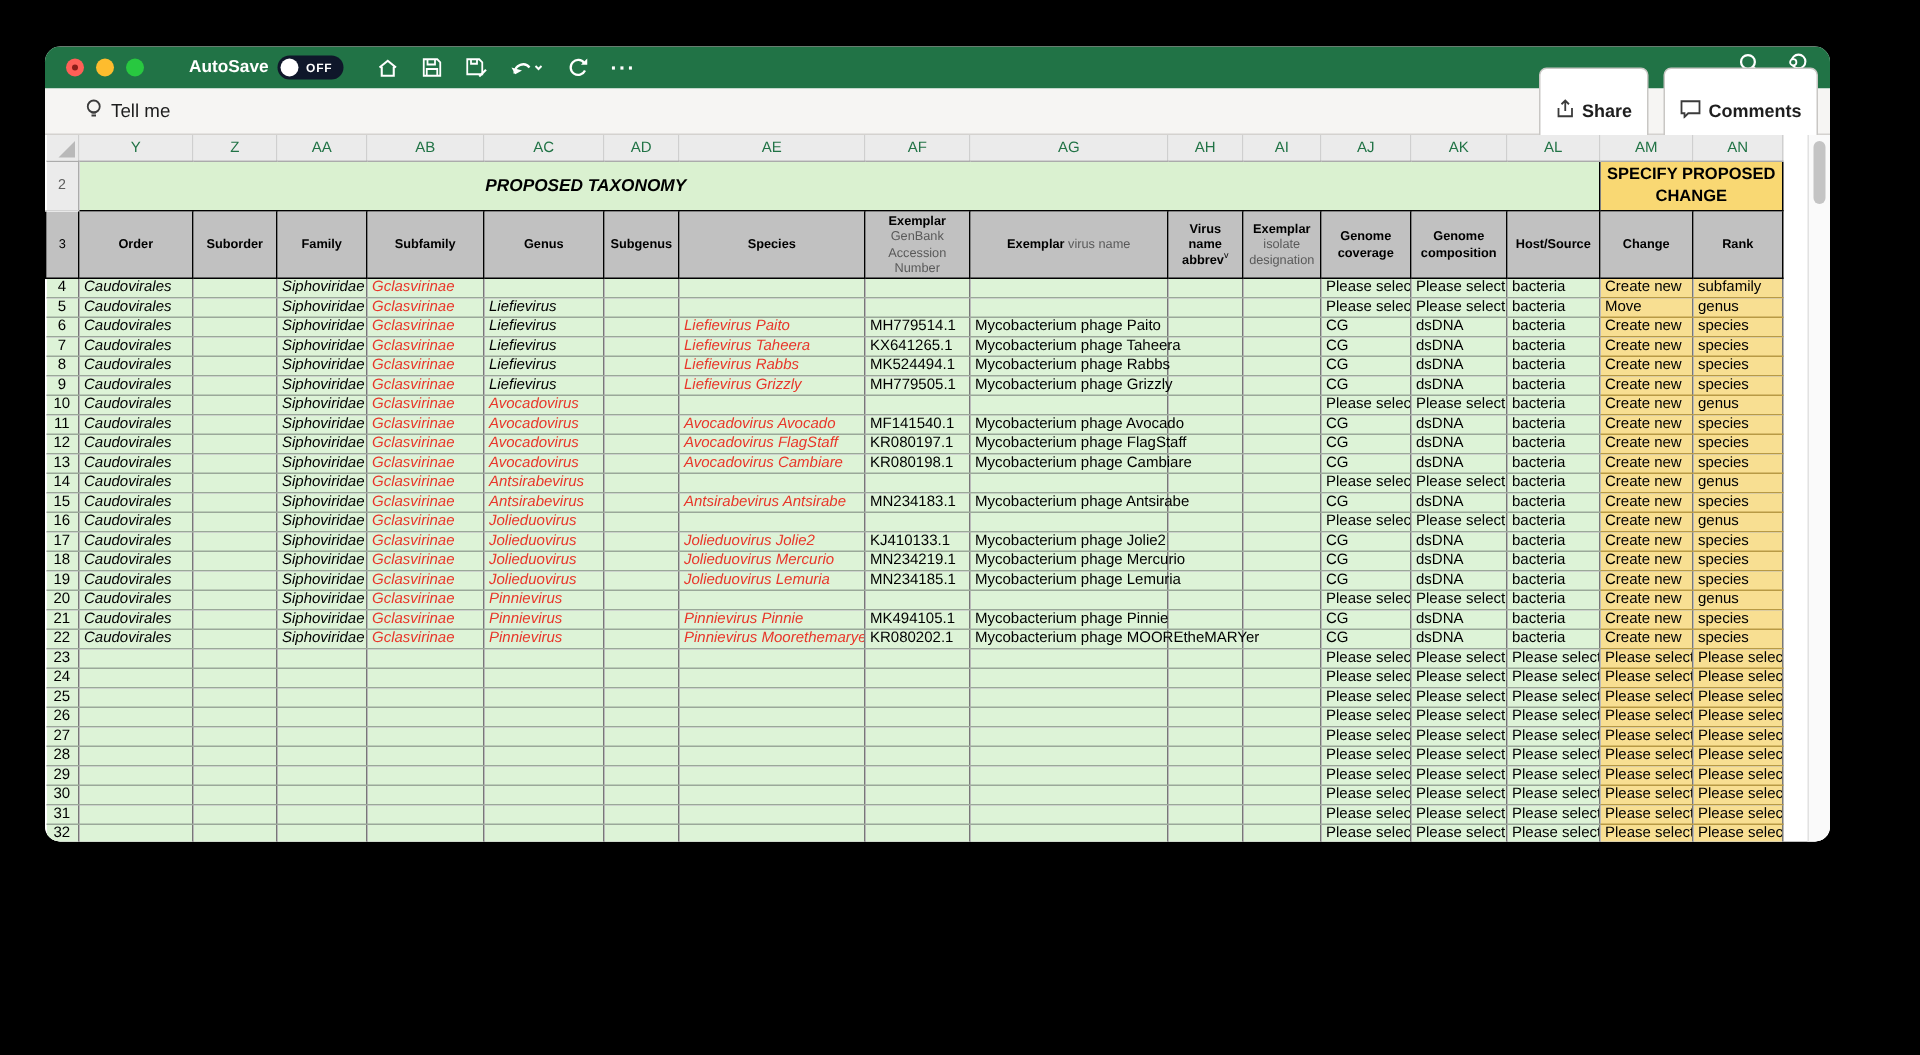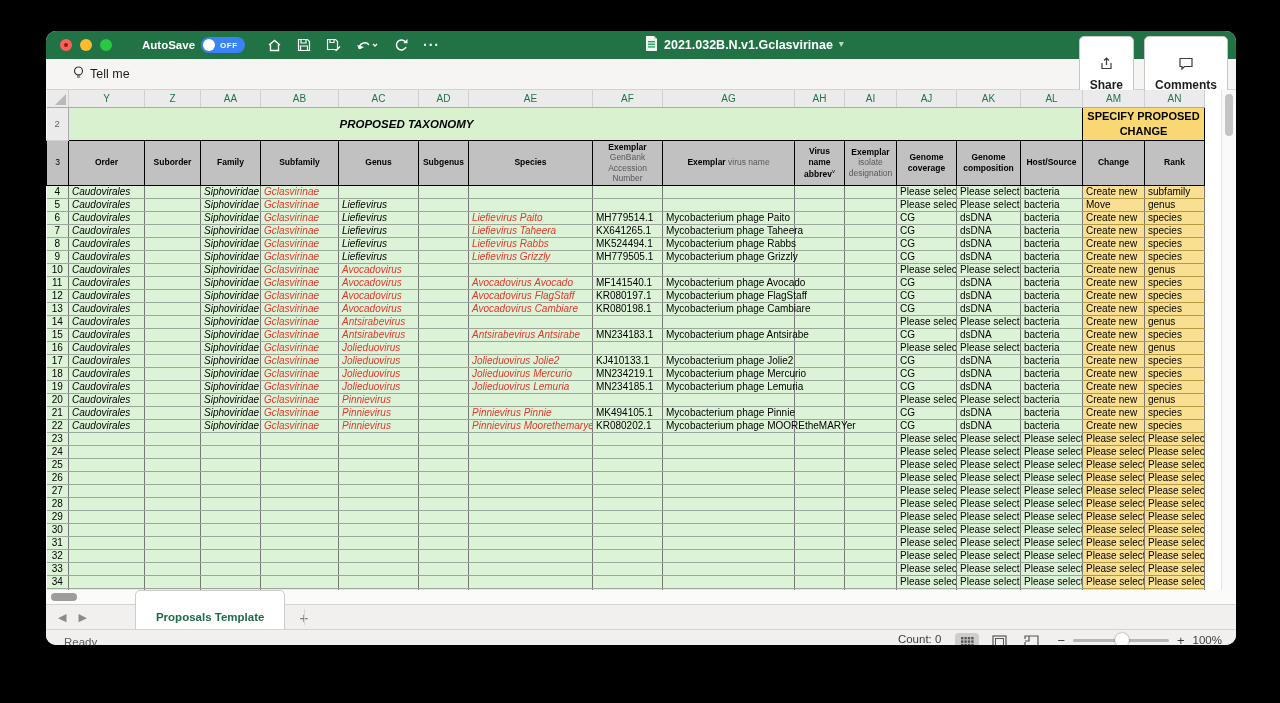--- a/index.html
+++ b/index.html
@@ -1,32 +1,32 @@
 <!DOCTYPE html>
 <html><head>
 <meta charset="utf-8">
 <style>
   * { margin:0; padding:0; box-sizing:border-box; }
   html,body { width:1280px; height:703px; background:#000; overflow:hidden;
               font-family:"Liberation Sans", sans-serif; }
-  .window { position:absolute; left:46px; top:31px; width:1190px; height:614px;
+  .window { position:absolute; left:30px; top:31px; width:1190px; height:530px;
             border-radius:10px; overflow:hidden; background:#fff;
             box-shadow:0 18px 50px rgba(0,0,0,.7); }
 
   
   .titlebar { height:28px; background:#217346; position:relative;
               display:flex; align-items:center; }
   .traffic { display:flex; gap:8px; padding-left:14px; }
   .tl { width:12px; height:12px; border-radius:50%; position:relative; }
   .tl.red { background:#ff5f57; } .tl.yellow { background:#febc2e; } .tl.green { background:#28c840; }
   .tl.red::after { content:""; position:absolute; left:4px; top:4px; width:4px; height:4px;
                    border-radius:50%; background:#8c1d18; }
   .autosave { display:flex; align-items:center; gap:6px; margin-left:30px; }
   .autosave-label { color:#fff; font-size:11.5px; font-weight:700; }
-  .as-toggle { width:44px; height:16px; border-radius:8px; background:#3b82f6;
+  .as-toggle { width:44px; height:16px; border-radius:8px; background:#0f172a;
                position:relative; display:flex; align-items:center; }
   .as-knob { width:12px; height:12px; background:#fff; border-radius:50%; margin-left:2px; }
   .as-off { color:#fff; font-size:8px; font-weight:700; margin-left:5px; letter-spacing:.5px; }
   .qat { display:flex; align-items:center; gap:15px; margin-left:22px; }
   .qat svg { display:block; }
   .qat .ellipsis { color:#fff; font-size:14px; font-weight:700; letter-spacing:1px; }
   .doc-title { position:absolute; left:50%; top:0; height:28px; transform:translateX(2%);
                display:flex; align-items:center; gap:6px; }
   .doc-title-text { color:#fff; font-size:12.5px; font-weight:700; }
   .title-chev { color:#bcd6c6; font-size:10px; margin-top:-3px; }
@@ -36,21 +36,21 @@
   
   .ribbon { height:31px; background:#f6f5f3; border-bottom:1px solid #d4d2cf;
             display:flex; align-items:center; position:relative; }
   .rtabs { display:flex; align-items:center; gap:27px; padding-left:13px; }
   .rtab { font-size:12.5px; color:#1e1e1e; cursor:default; white-space:nowrap; }
   .tellme { display:flex; align-items:center; gap:6px; margin-left:27px;
             font-size:12.5px; color:#1e1e1e; }
   .rib-right { position:absolute; right:8px; display:flex; gap:10px; }
   .chipbtn { display:flex; align-items:center; gap:5px; background:#fff;
              border:1px solid #c9c7c4; border-radius:5px; padding:20px 10px;
-             font-size:12px; color:#1e1e1e; font-weight:700;flex-direction:column; }
+             font-size:12px; color:#1e1e1e; font-weight:700; }
 
   
   .gridwrap { position:relative; height:500px; background:#ffffff; overflow:hidden; }
   table { border-collapse:collapse; table-layout:fixed; width:1158px; }
   td, th { overflow:hidden; white-space:nowrap; font-weight:normal; }
   .r-letters { height:17px; }
   .r-letters th { background:#ebebeb; color:#217346; font-size:10px; font-weight:400;
                   border-right:1px solid #cfcfcf; border-bottom:1px solid #ababab; text-align:center; }
   .corner { background:#e4e4e4; position:relative; border-right:1px solid #cfcfcf; }
   .corner::after { content:""; position:absolute; right:2px; bottom:2px;
@@ -157,31 +157,20 @@
             <path d="M17 6 l2 2 2-2" fill="none" stroke="#fff" stroke-width="1.3"></path>
           </svg>
         </span>
       <span>
           <svg width="15" height="14" viewBox="0 0 15 14">
             <path d="M12.5 4 A5 5 0 1 0 13 9" fill="none" stroke="#fff" stroke-width="1.5"></path>
             <path d="M14.5 1 v4.2 h-4.2 z" fill="#fff"></path>
           </svg>
         </span>
       <span class="ellipsis">···</span>
-    </div>
-    <div class="doc-title">
-      <span><svg width="13" height="15" viewBox="0 0 13 15">
-            <path d="M1 0 h8 l3 3 v12 h-11 z" fill="#f2f6f3"></path>
-            <path d="M9 0 l3 3 h-3 z" fill="#bcd8c6"></path>
-            <rect x="3" y="5" width="7" height="1.4" fill="#2e9e5b"></rect>
-            <rect x="3" y="7.6" width="7" height="1.4" fill="#2e9e5b"></rect>
-            <rect x="3" y="10.2" width="7" height="1.4" fill="#2e9e5b"></rect>
-          </svg></span>
-      <span class="doc-title-text">2021.032B.N.v1.Gclasvirinae</span>
-      <span class="title-chev">▾</span>
     </div>
     <div class="tb-right">
       <span><svg width="15" height="15" viewBox="0 0 15 15">
             <circle cx="6.3" cy="6.3" r="4.6" fill="none" stroke="#fff" stroke-width="1.5"></circle>
             <path d="M9.8 9.8 L13.6 13.6" stroke="#fff" stroke-width="1.6"></path>
           </svg></span>
       <span><svg width="16" height="15" viewBox="0 0 16 15">
             <circle cx="9" cy="6" r="4.6" fill="none" stroke="#fff" stroke-width="1.4"></circle>
             <circle cx="5.5" cy="6.5" r="2.1" fill="#217346" stroke="#fff" stroke-width="1.2"></circle>
             <path d="M1.5 13.5 C2 10.5 9 10.5 9.5 13.5" fill="#217346" stroke="#fff" stroke-width="1.2"></path>

